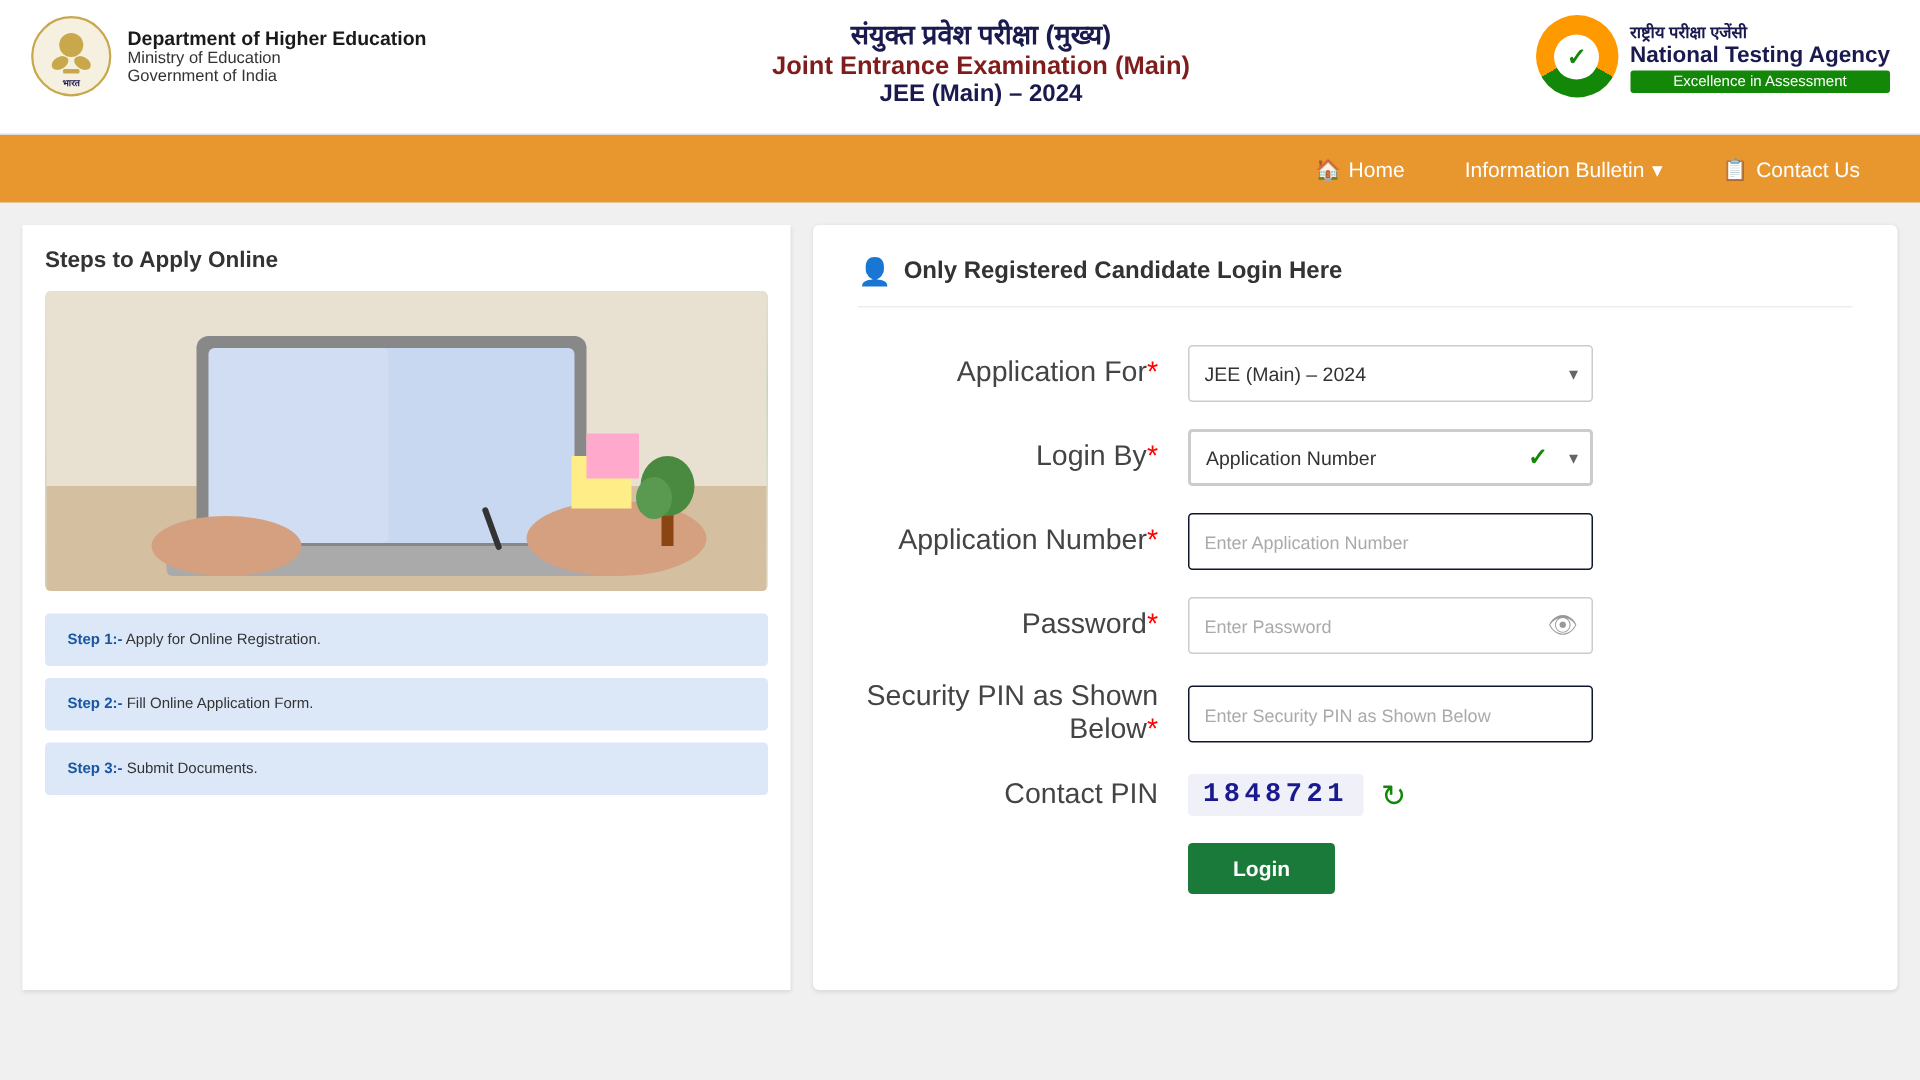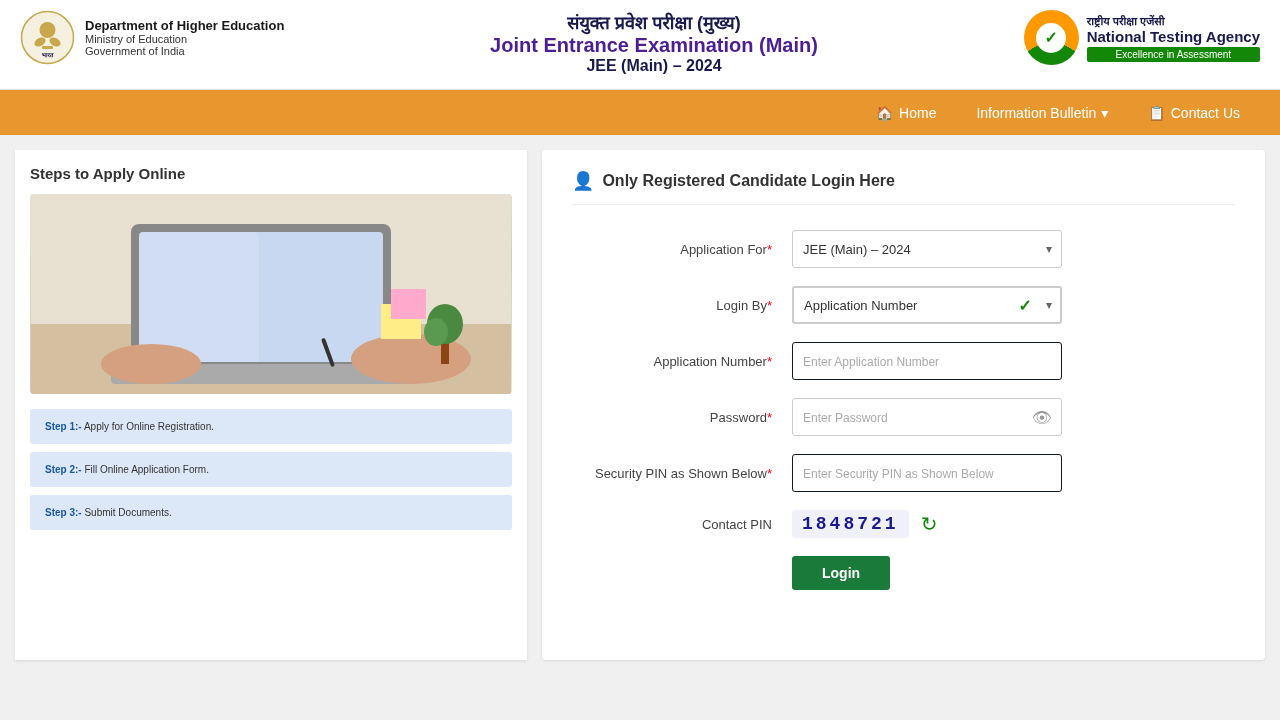--- a/index.html
+++ b/index.html
@@ -40,23 +40,23 @@
     .header-center {
       text-align: center;
       flex: 1;
     }
     .title-hindi {
       font-size: 18px;
       font-weight: bold;
       color: #1a1a4e;
     }
     .title-english {
-      font-size: 20px;
-      font-weight: bold;
-      color: #4c1d95;
+      font-size: 17px;
+      font-weight: bold;
+      color: #7f1d1d;
     }
     .title-year {
       font-size: 16px;
       font-weight: bold;
       color: #1a1a4e;
     }
     .header-right {
       display: flex;
       align-items: center;
       gap: 8px;
@@ -209,21 +209,21 @@
     }
     .form-row {
       display: flex;
       align-items: center;
       margin-bottom: 18px;
     }
     .form-label {
       width: 220px;
       text-align: right;
       padding-right: 20px;
-      font-size: 13px;
+      font-size: 19px;
       color: #444;
       flex-shrink: 0;
     }
     .form-label .required {
       color: red;
     }
     .form-control {
       flex: 1;
       max-width: 270px;
       height: 38px;

